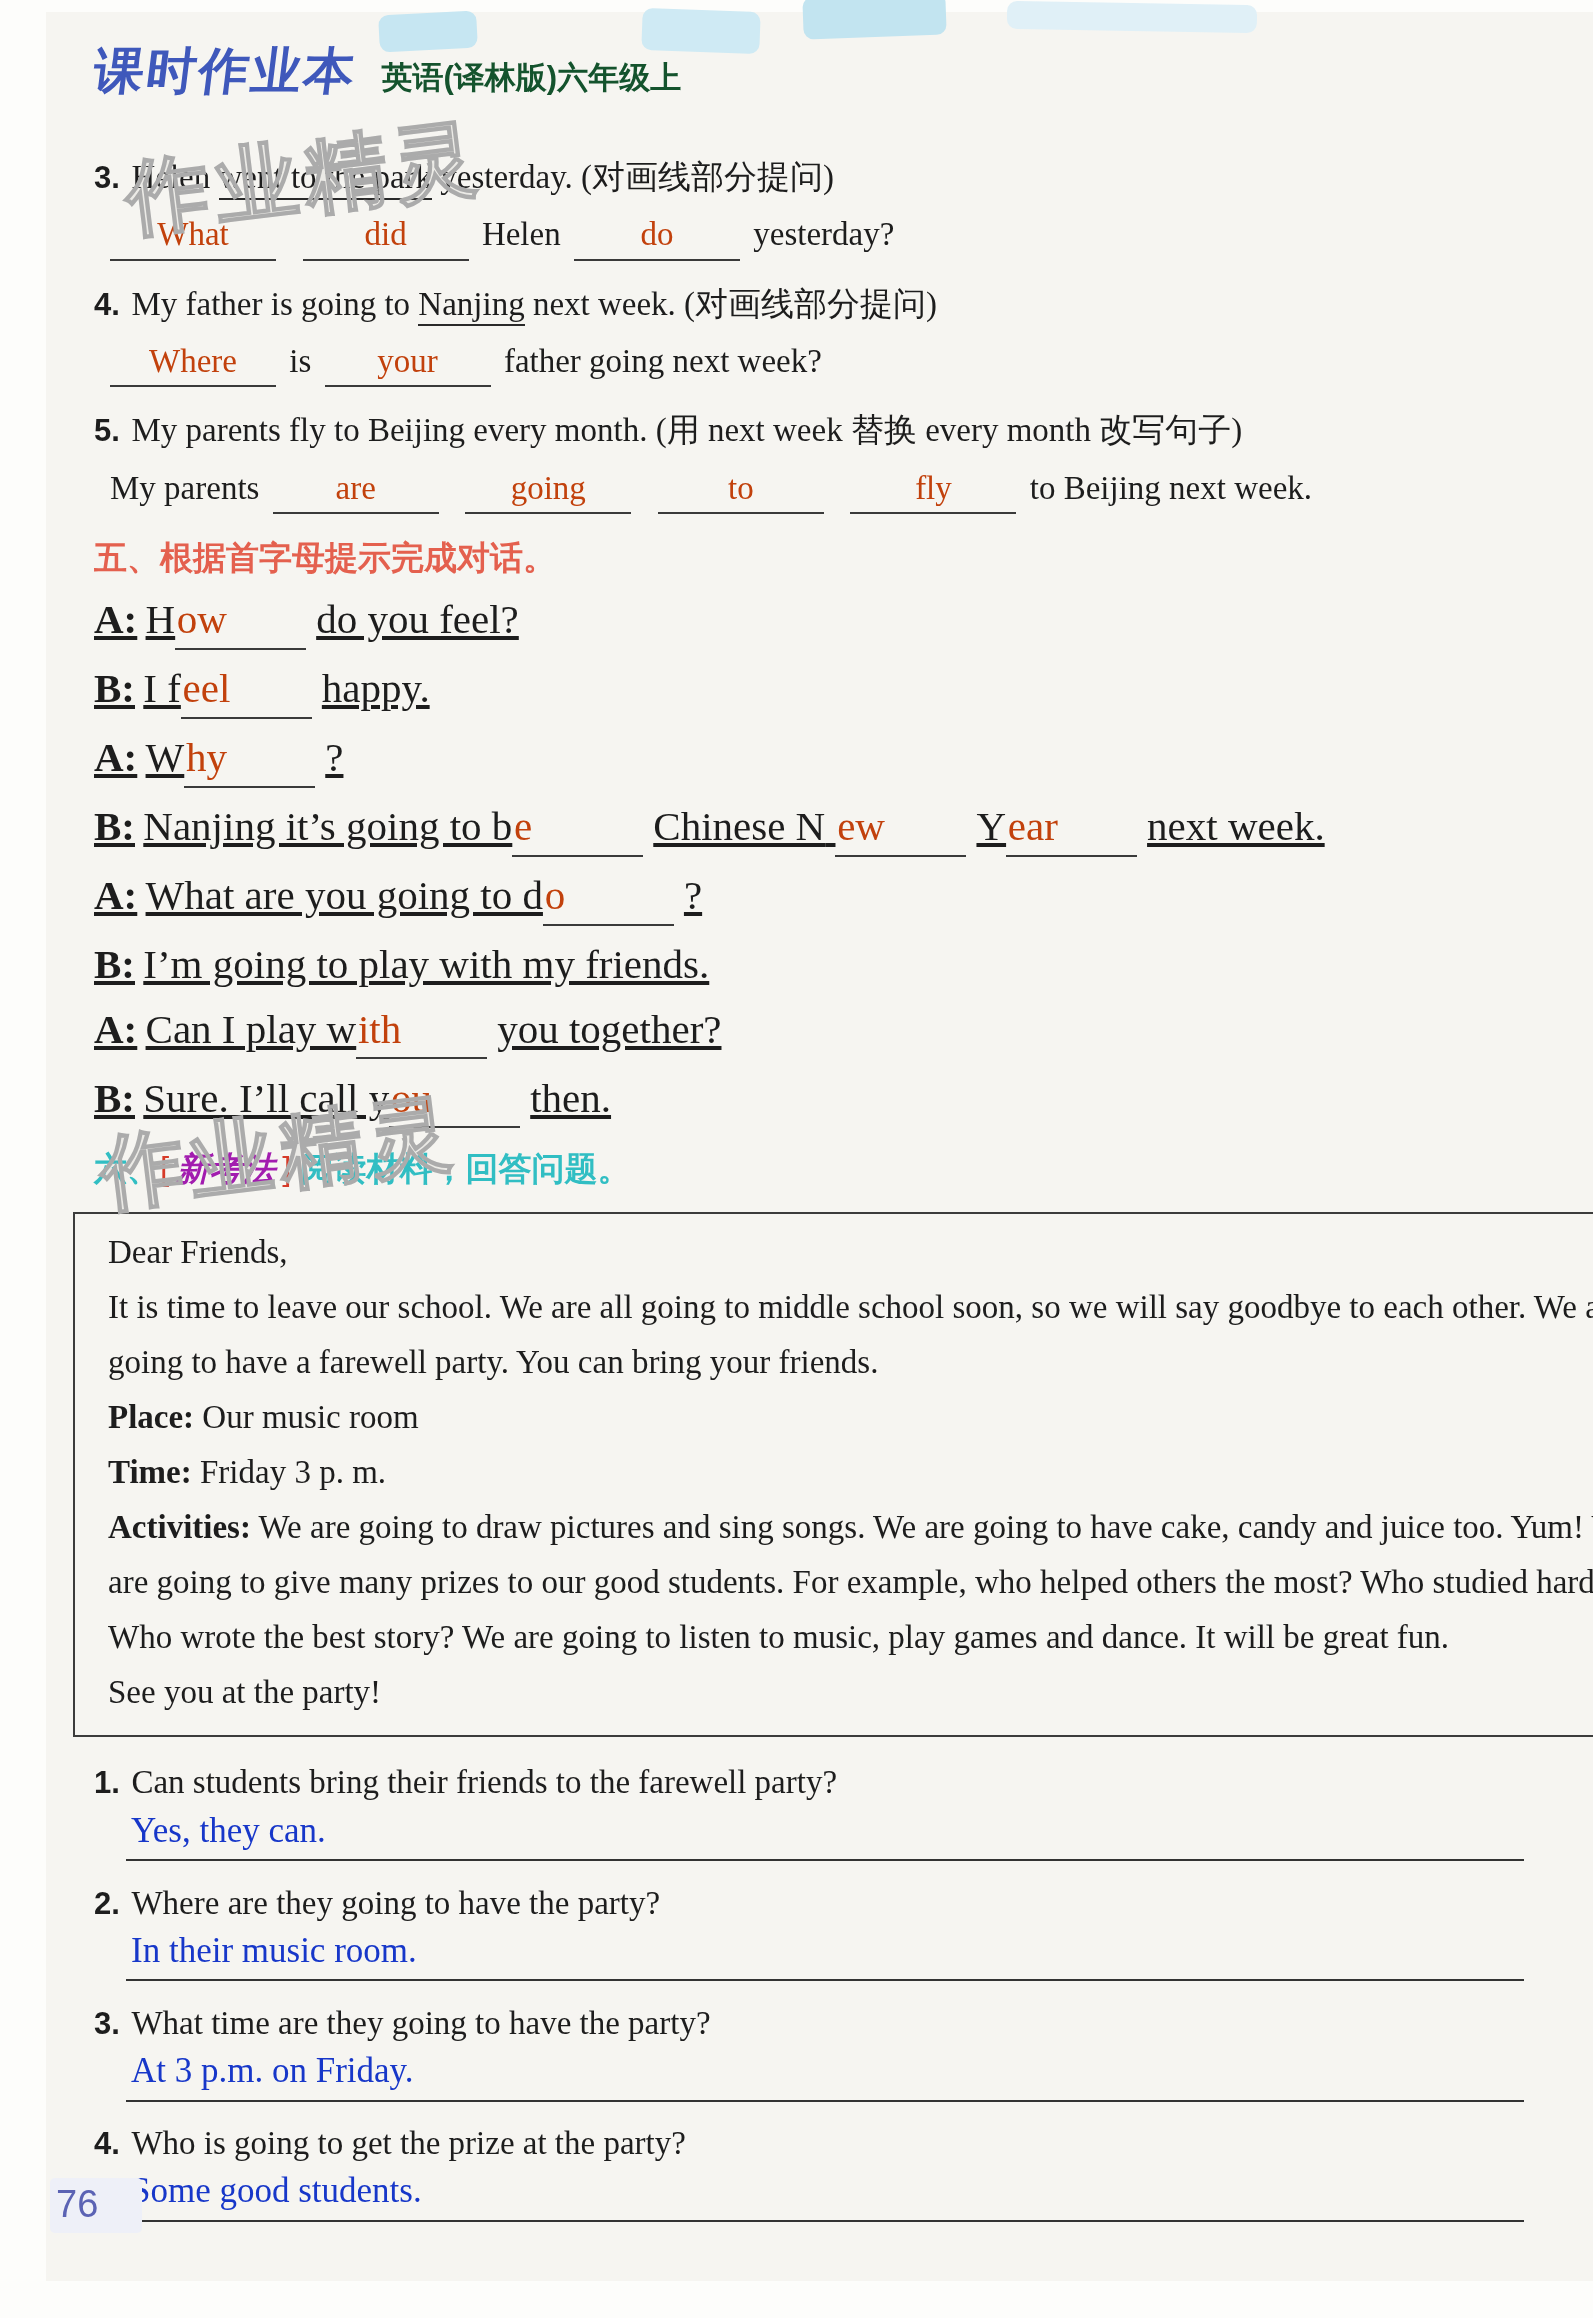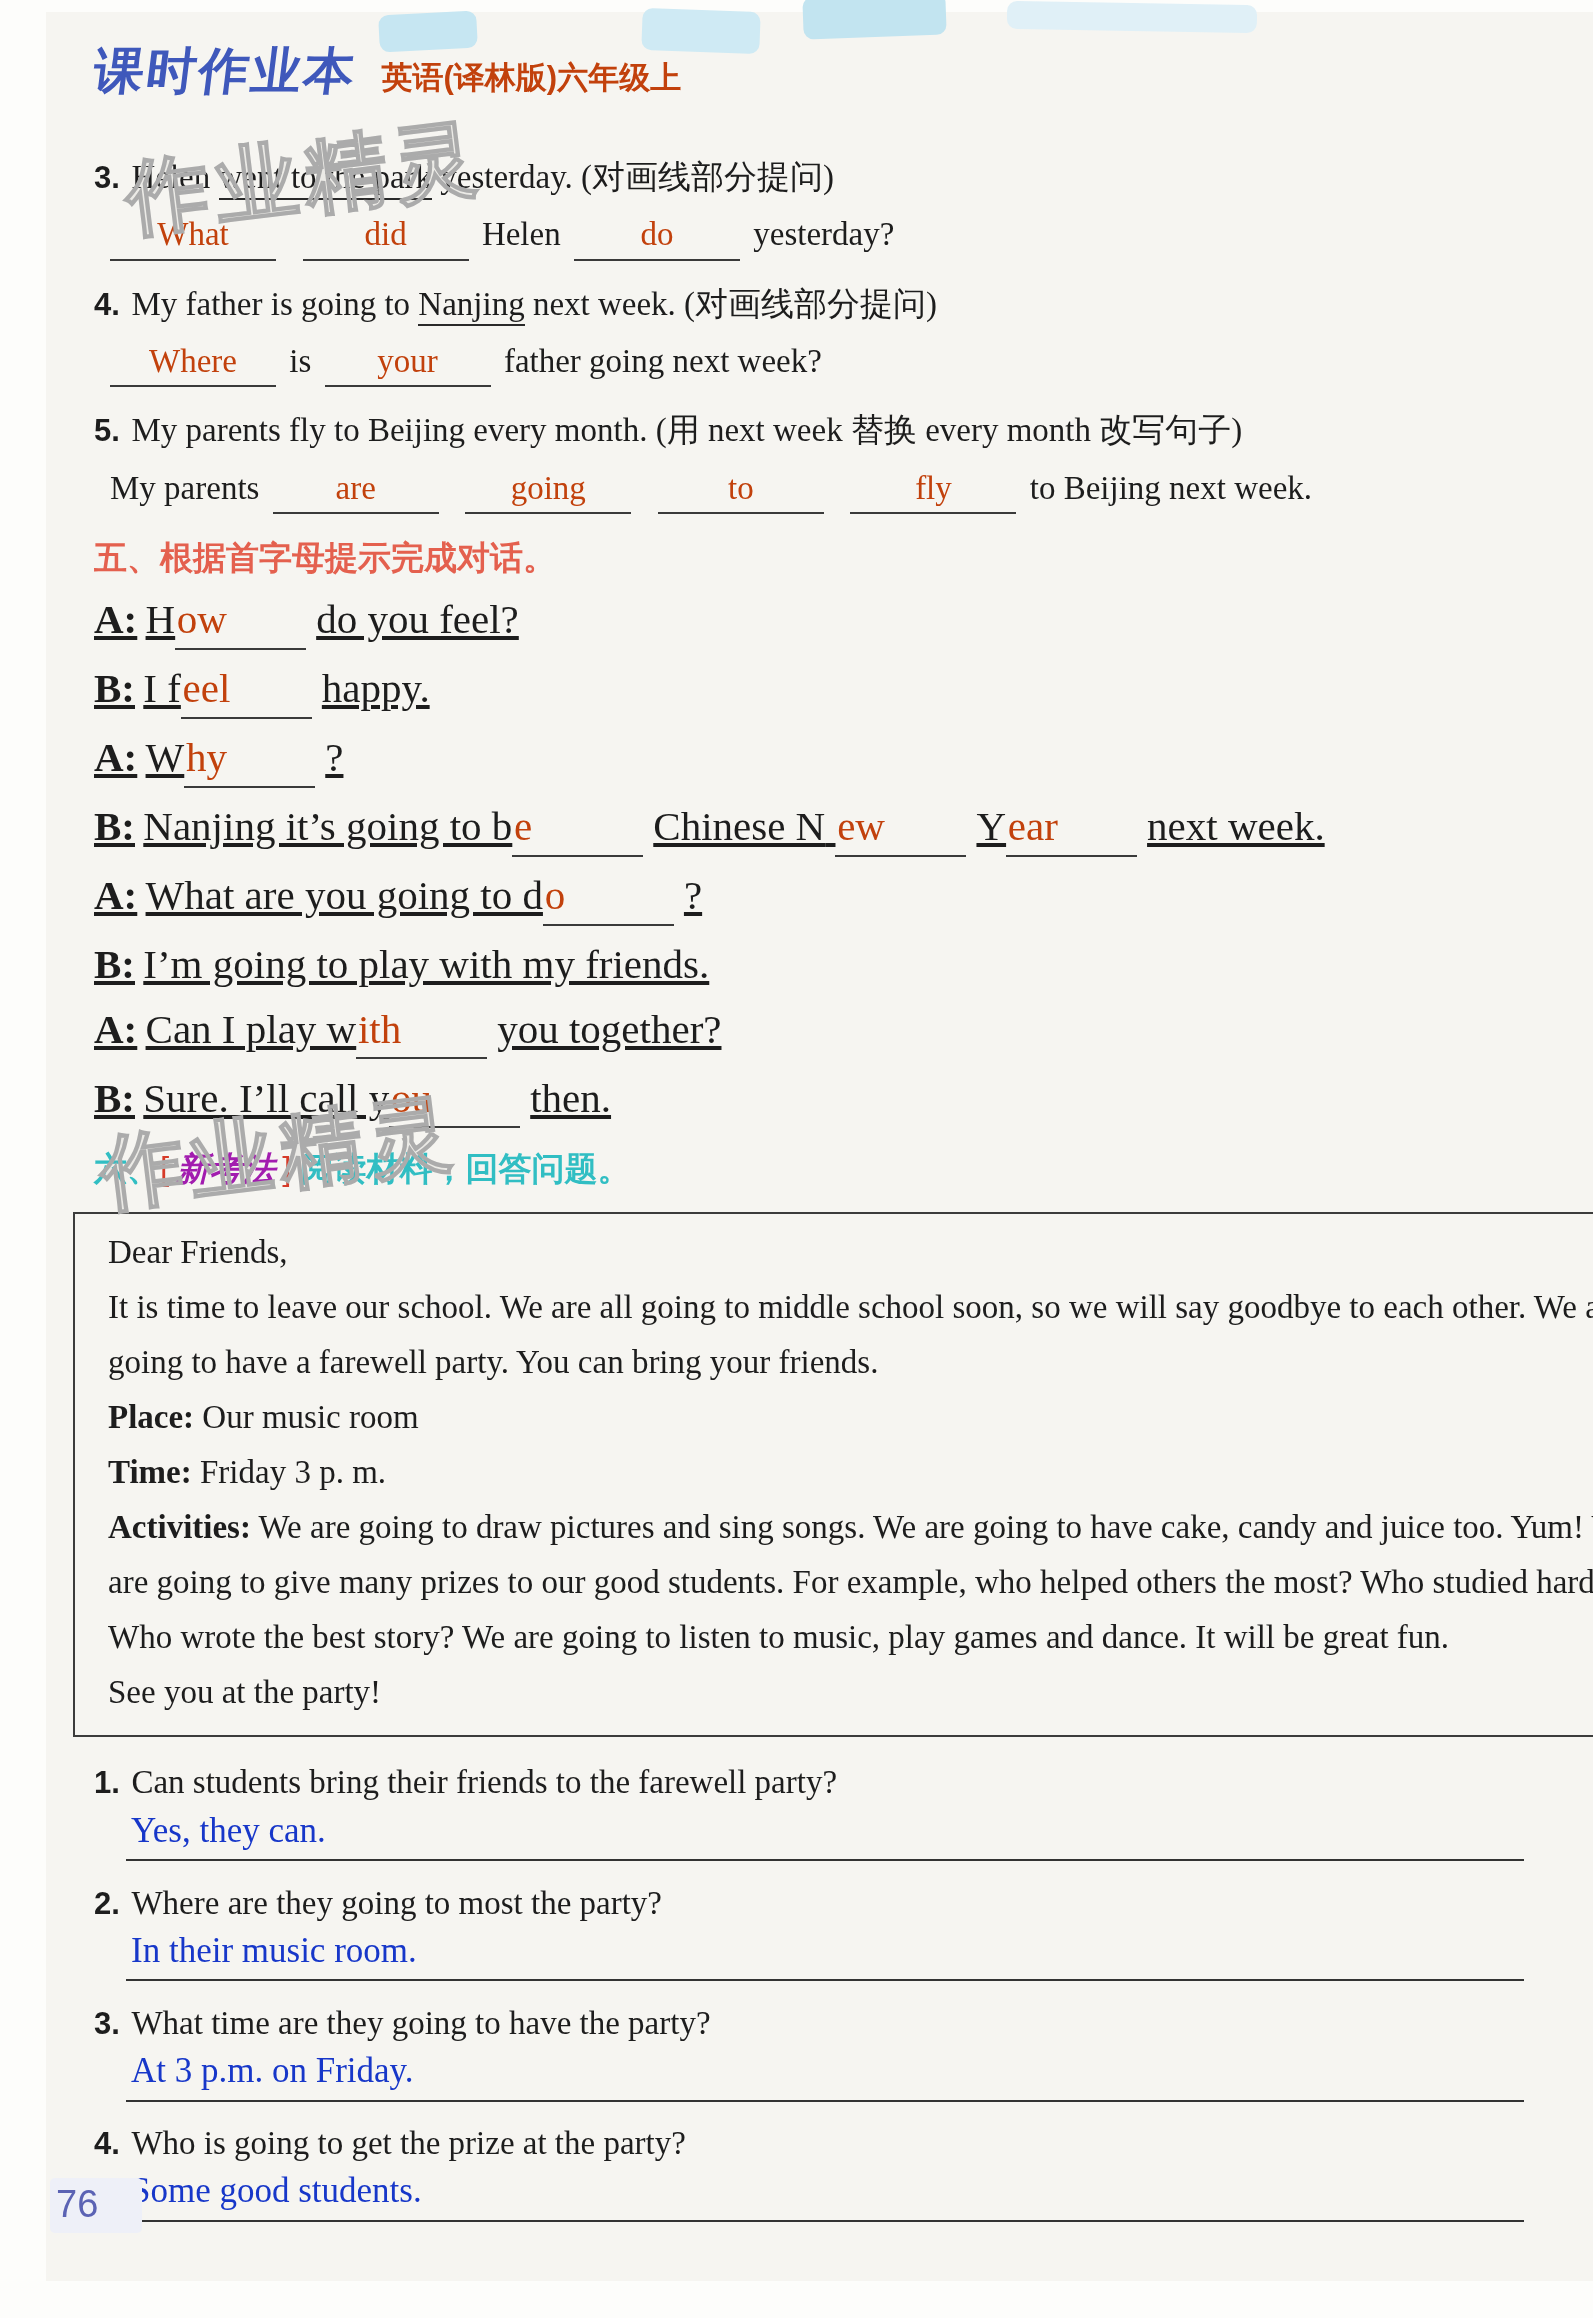--- a/index.html
+++ b/index.html
@@ -15,21 +15,21 @@
   .deco{position:absolute;border-radius:10px;}
   .deco1{left:379px;top:13.3px;width:98px;height:37px;background:#c6e6f2;transform:rotate(-3deg);}
   .deco2{left:642px;top:10px;width:118px;height:42px;background:#cfeaf4;transform:rotate(2deg);}
   .deco3{left:803px;top:-5px;width:143px;height:42px;background:#c2e4f0;transform:rotate(-2deg);}
   .deco4{left:1007px;top:3.3px;width:250px;height:28px;background:#e0f0f7;transform:rotate(1deg);}
 
   .hdr{padding:38px 0 0 94px;display:flex;align-items:baseline;gap:25px;}
   .logo{font-family:"Liberation Sans","DejaVu Sans",sans-serif;font-weight:bold;
         font-size:50px;color:#3f58bb;transform:skewX(-7deg);letter-spacing:2.5px;}
   .sub{font-family:"Liberation Sans","DejaVu Sans",sans-serif;font-weight:bold;
-       font-size:31px;color:#c2410c;}
+       font-size:31px;color:#14532d;}
 
   .wm{position:absolute;font-size:83px;font-weight:bold;letter-spacing:6.7px;
       color:rgba(160,160,160,0.12);-webkit-text-stroke:1.7px #ababab;
       transform:rotate(-7deg);pointer-events:none;z-index:5;
       font-family:"Liberation Sans","DejaVu Sans",sans-serif;}
   .wm1{left:125px;top:123px;}
   .wm2{left:100px;top:1098px;}
 
   .ex{margin:52px 75px 0 94px;font-size:33px;line-height:1.25;}
   .ex.m2{margin-top:23px;}
@@ -150,21 +150,21 @@
     <p>See you at the party!</p>
   </div>
 
   <div class="q">
     <span class="num">1.</span><span>Can students bring their friends to the farewell party?</span>
   </div>
   <div class="qa hand">Yes, they can.</div>
   <div class="qline"></div>
 
   <div class="q m2">
-    <span class="num">2.</span><span>Where are they going to most the party?</span>
+    <span class="num">2.</span><span>Where are they going to have the party?</span>
   </div>
   <div class="qa hand">In their music room.</div>
   <div class="qline"></div>
 
   <div class="q m2">
     <span class="num">3.</span><span>What time are they going to have the party?</span>
   </div>
   <div class="qa hand">At 3 p.m. on Friday.</div>
   <div class="qline"></div>
 

